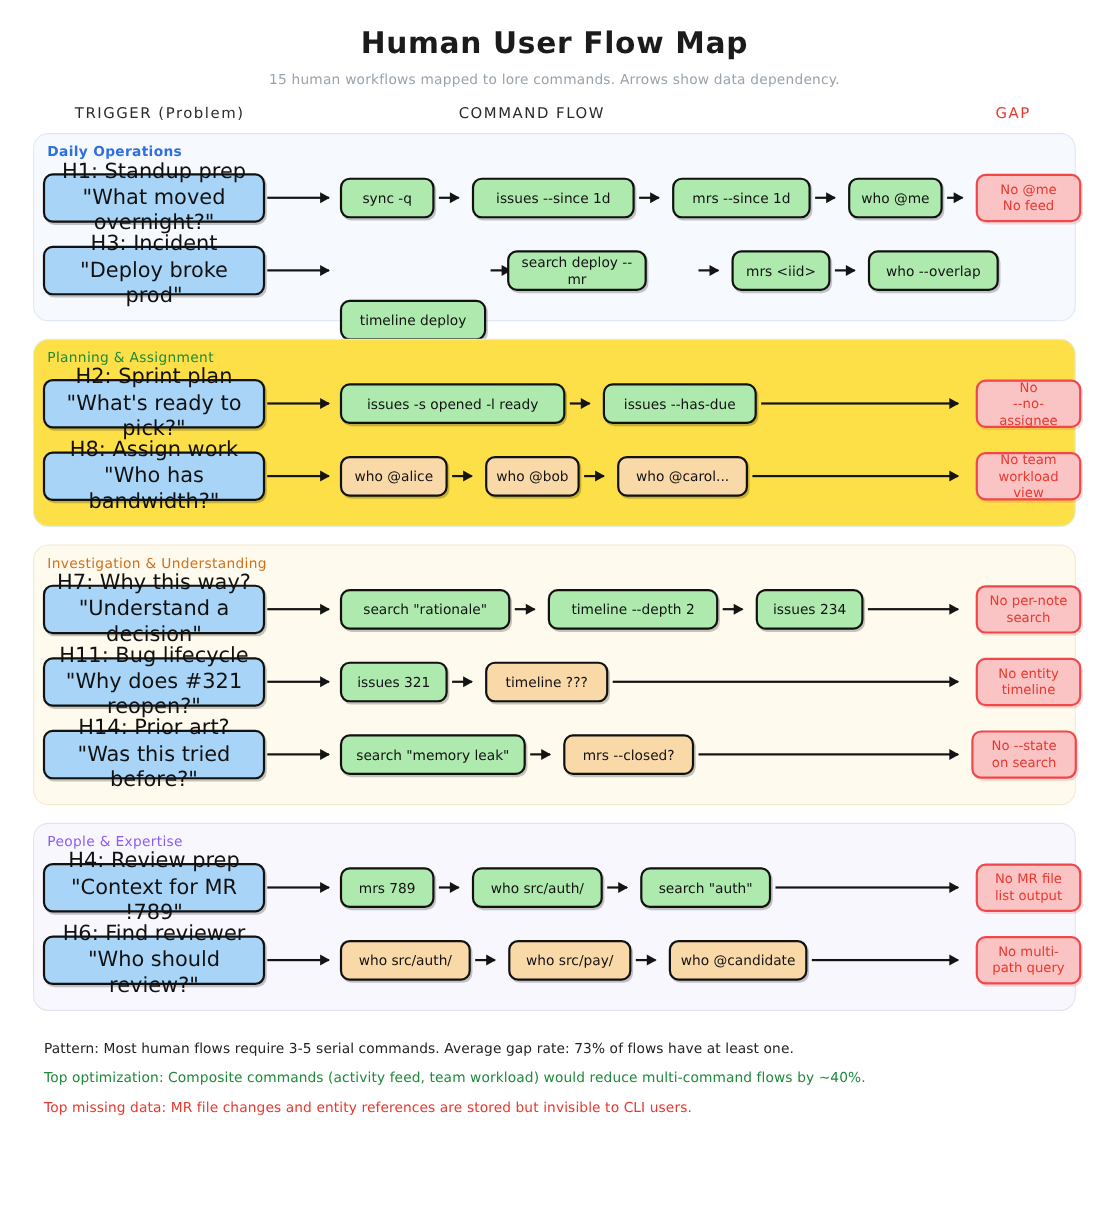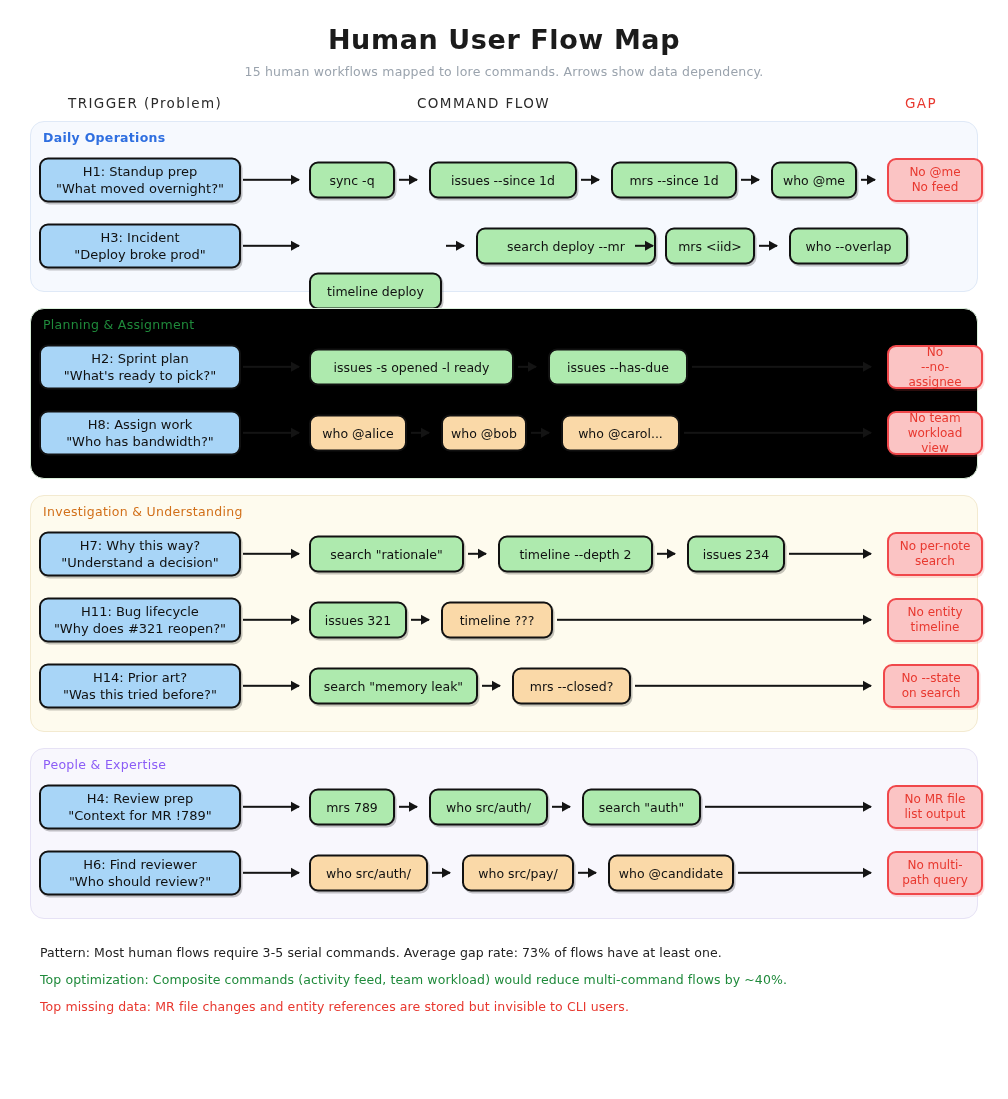--- a/index.html
+++ b/index.html
@@ -62,21 +62,21 @@
   .band-label {
     font-size: 12.5px;
     padding-left: 12px;
     margin-bottom: 2px;
     letter-spacing: 0.3px;
   }
 
   
   .band.b-blue   { background: #f6f9fe; border: 1px solid #dfe9f7; }
   .band.b-blue   > .band-label { color: #2f6fe0; font-weight: bold; }
-  .band.b-green  { background: #000000; border: 1px solid #dcf0dc; margin-top: 11px; }
+  .band.b-green  { background: #fde047; border: 1px solid #dcf0dc; margin-top: 11px; }
   .band.b-green  > .band-label { color: #1f8a3b; }
   .band.b-amber  { background: #fefbee; border: 1px solid #f3ead0; }
   .band.b-amber  > .band-label { color: #d2701a; }
   .band.b-purple { background: #f8f7fd; border: 1px solid #e6e2f5; }
   .band.b-purple > .band-label { color: #8b5cf6; }
 
   
   .row {
     position: relative;
     height: 62px;
@@ -98,21 +98,21 @@
     white-space: pre-line;
     padding: 4px 8px;
   }
   .box.trigger {
     left: 8px;
     width: 202px;
     height: 45px;
     background: #a8d5f7;
     border: 2.2px solid #111111;
     color: #111111;
-    font-size: 13px;
+    font-size: 19px;
     box-shadow: 1.5px 2px 0 rgba(0,0,0,0.22);
   }
   .box.cmd {
     height: 37px;
     background: #aeeaae;
     border: 2.2px solid #111111;
     color: #111111;
     box-shadow: 1.5px 2px 0 rgba(0,0,0,0.22);
   }
   .box.cmd.missing {
@@ -191,21 +191,21 @@
           <div class="arrow" style="left: 830px; width: 14px;"></div>
           <div class="box gap" style="left: 856px;">No @me
 No feed</div>
         </div>
         <div class="row">
           <div class="box trigger">H3: Incident
 "Deploy broke prod"</div>
           <div class="arrow" style="left: 212px; width: 56px;"></div>
           <div class="box cmd" style="left: 278px; width: 133px; margin-top: 45px;">timeline deploy</div>
           <div class="arrow" style="left: 415px; width: 18px;"></div>
-          <div class="box cmd" style="left: 445px; width: 180px;">search deploy --mr</div>
+          <div class="box cmd" style="left: 430px; width: 127px;">search deploy --mr</div>
           <div class="arrow" style="left: 604px; width: 18px;"></div>
           <div class="box cmd" style="left: 634px; width: 90px;">mrs &lt;iid&gt;</div>
           <div class="arrow" style="left: 728px; width: 18px;"></div>
           <div class="box cmd" style="left: 758px; width: 119px;">who --overlap</div>
         </div>
       </div>
       <div class="band b-green">
         <div class="band-label">Planning &amp; Assignment</div>
         <div class="row">
           <div class="box trigger">H2: Sprint plan

